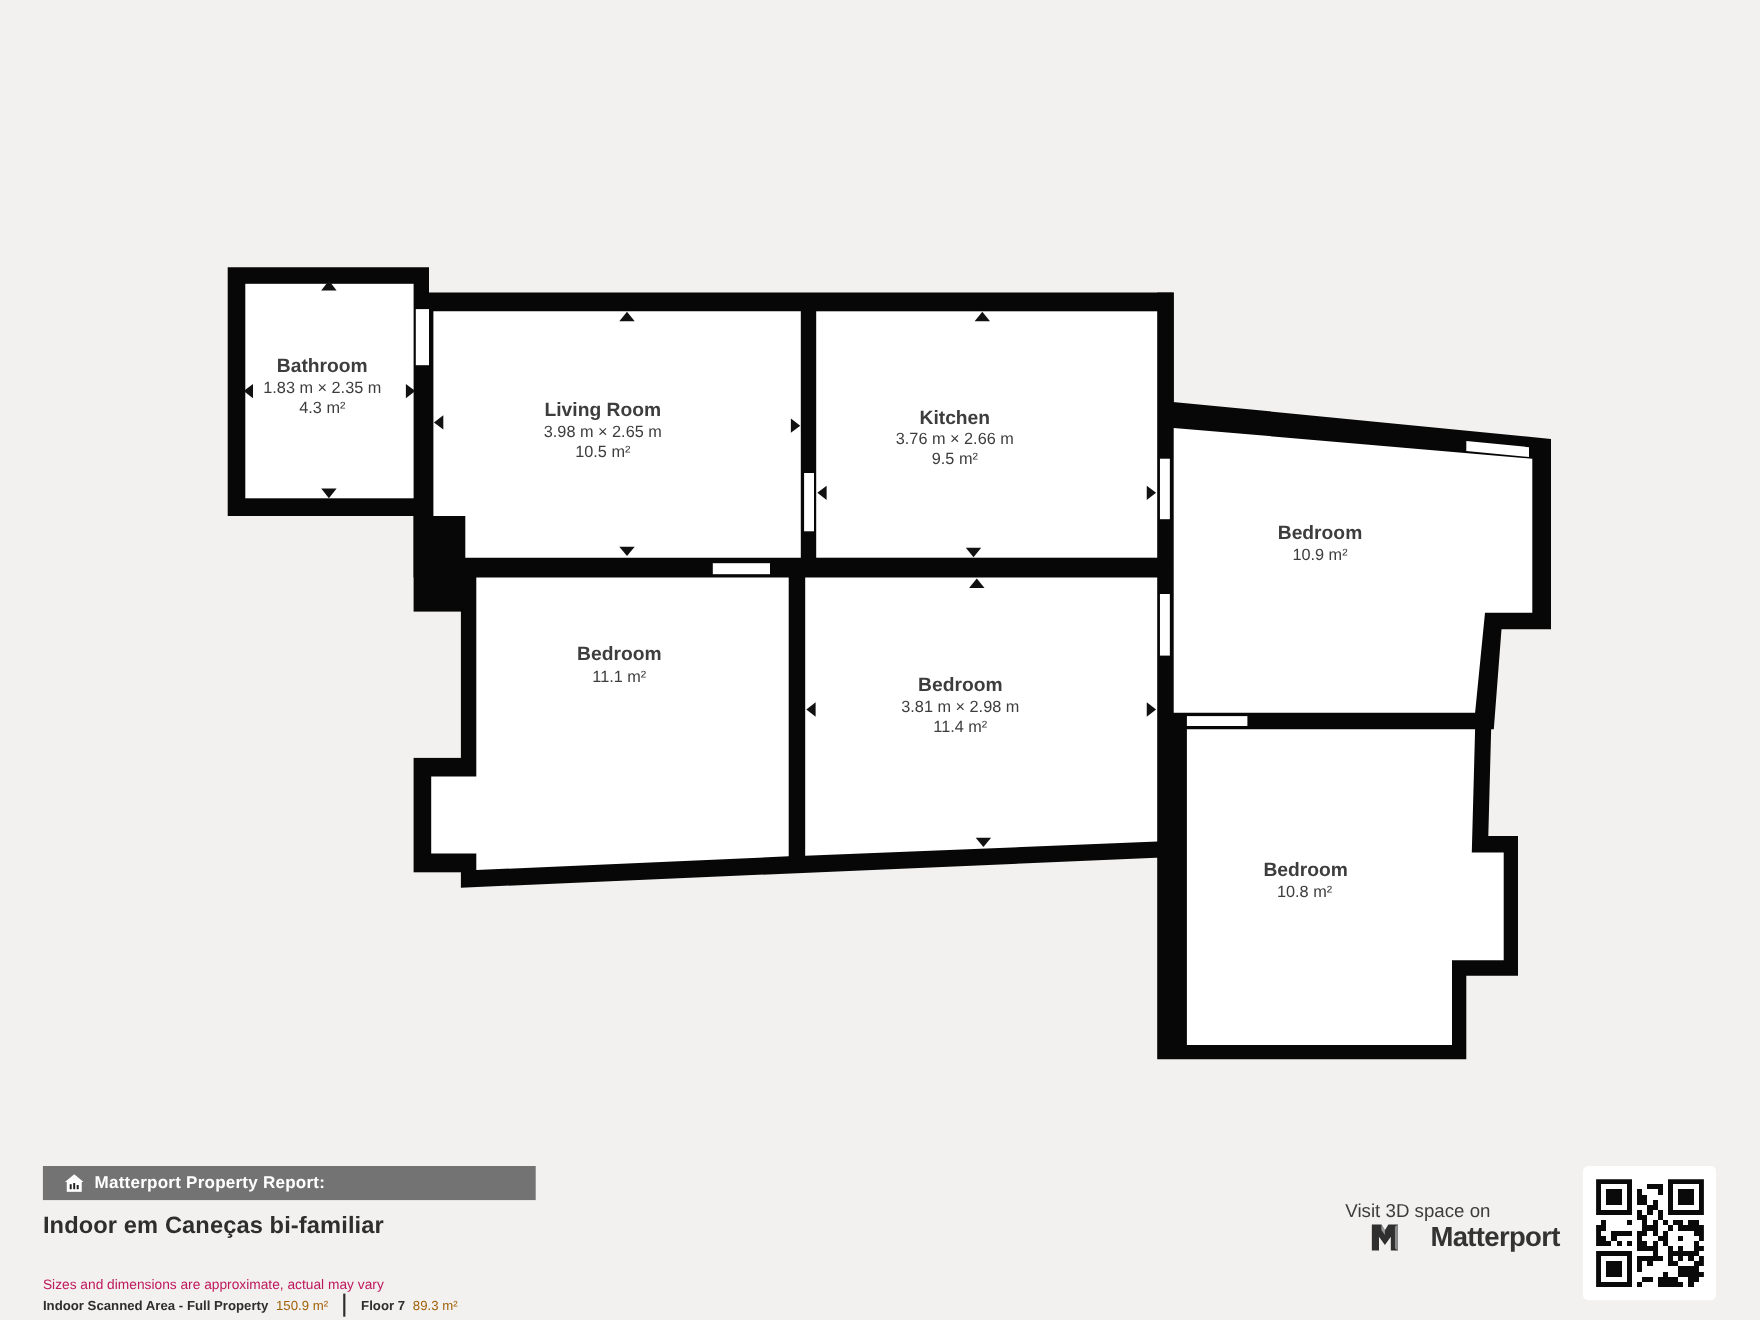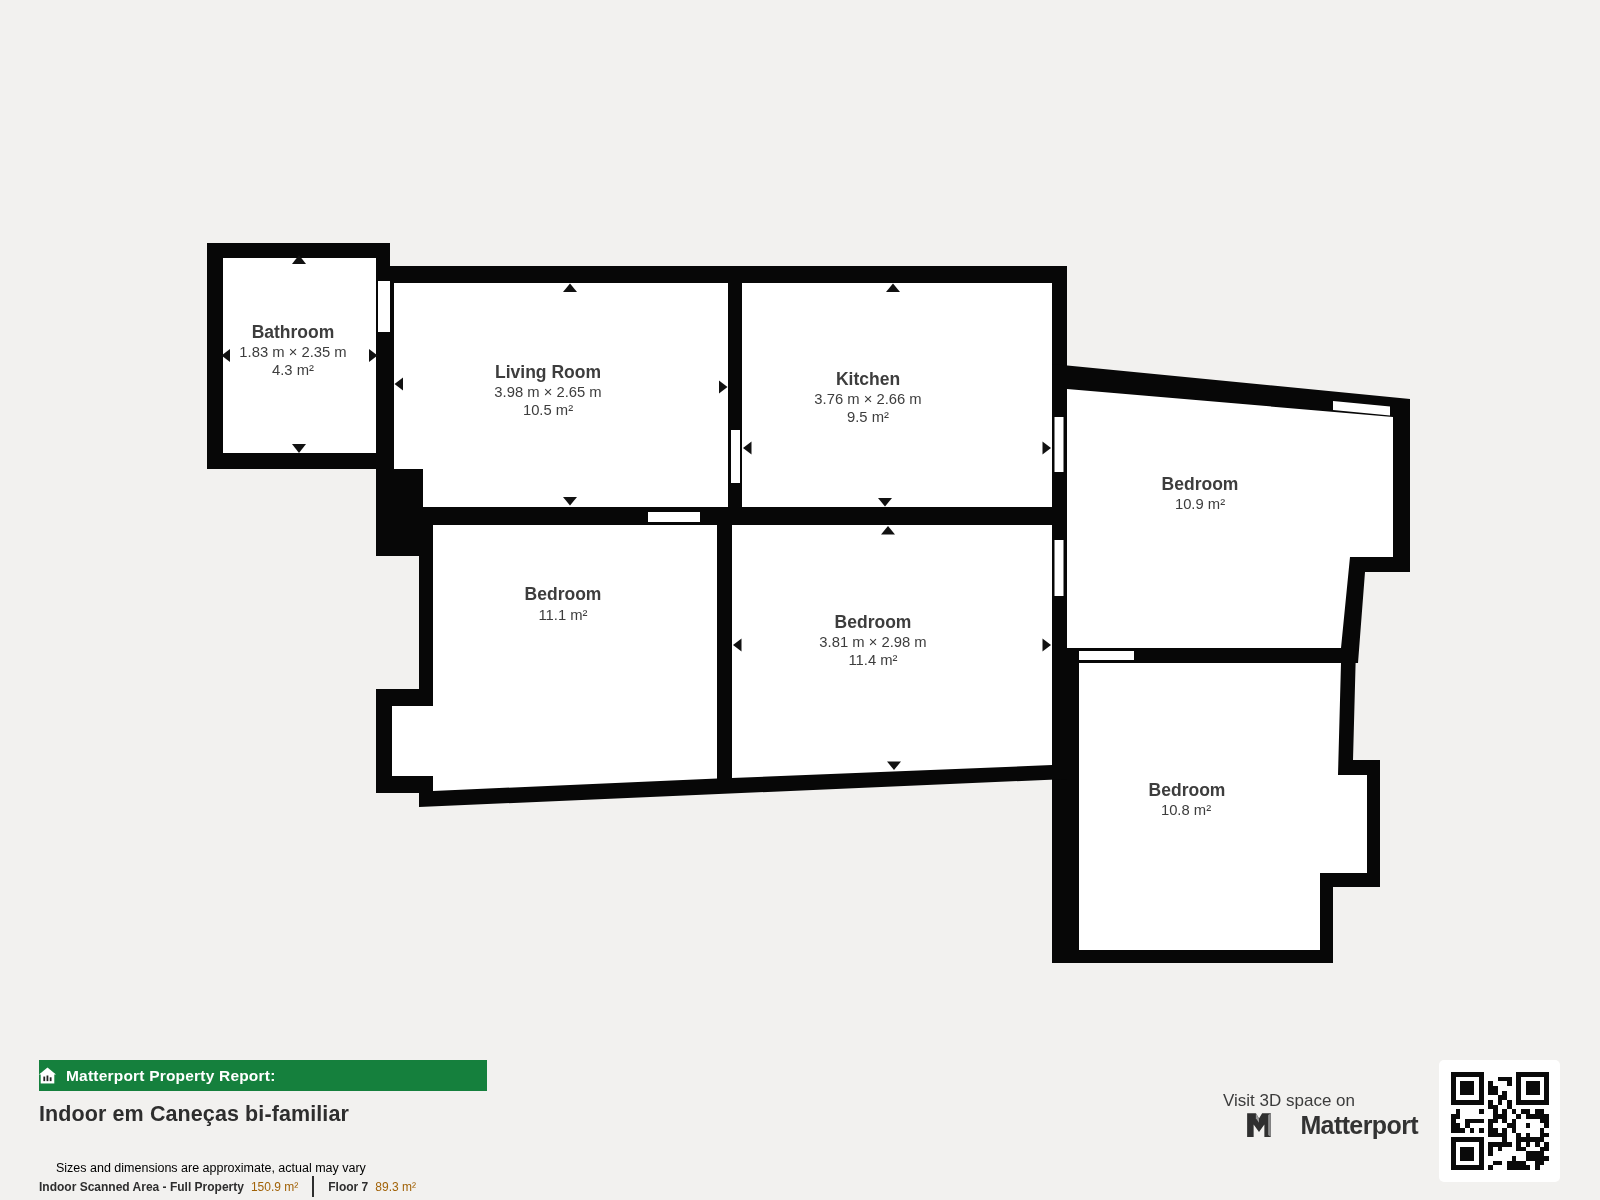--- a/index.html
+++ b/index.html
@@ -11,39 +11,39 @@
   #plan-svg{position:absolute;left:0;top:0;}
   .wall{fill:#070707;stroke:none;}
   .room-fill{fill:#ffffff;stroke:none;}
   .slot{fill:#ffffff;stroke:none;}
   .arrow{fill:#111111;stroke:none;}
   .room-name{font-size:17.5px;font-weight:700;fill:#3d3d3d;text-anchor:middle;}
   .room-sub{font-size:14.8px;font-weight:400;fill:#3d3d3d;text-anchor:middle;}
 
   .report-bar{
     position:absolute;left:39px;top:1060px;width:448px;height:31px;
-    background:#15803d;display:flex;align-items:center;box-sizing:border-box;
-    padding-left:0;
+    background:#737373;display:flex;align-items:center;box-sizing:border-box;
+    padding-left:20px;
   }
   .report-bar .bar-label{
     color:#ffffff;font-size:15.5px;font-weight:700;margin-left:10px;letter-spacing:.2px;
   }
   .property-title{
     position:absolute;left:39px;top:1102px;
     font-size:21.5px;font-weight:700;color:#2e2e2e;letter-spacing:.1px;
   }
   .info-line{
     position:absolute;left:39px;top:1137px;display:flex;align-items:center;
     font-size:12px;color:#2e2e2e;margin-top:39px;
   }
   .info-line .lbl{font-weight:700;}
   .info-line .val{font-weight:400;margin-left:7px;color:#a16207;}
   .info-sep{width:2px;height:21px;background:#2e2e2e;margin:0 14px;}
   .disclaimer{
-    position:absolute;left:39px;top:1161px;font-size:12.5px;color:#000000;margin-left:17px;
+    position:absolute;left:39px;top:1161px;font-size:12.5px;color:#be185d;
   }
   .visit-text{
     position:absolute;left:1160px;top:1091px;width:258px;text-align:center;
     font-size:17px;color:#3c3c3c;
   }
   .brand-row{
     position:absolute;left:1160px;top:1110px;width:258px;
     display:flex;justify-content:flex-end;align-items:center;gap:26px;
   }
   .brand-word{font-size:25px;font-weight:700;color:#333333;letter-spacing:-0.6px;}

